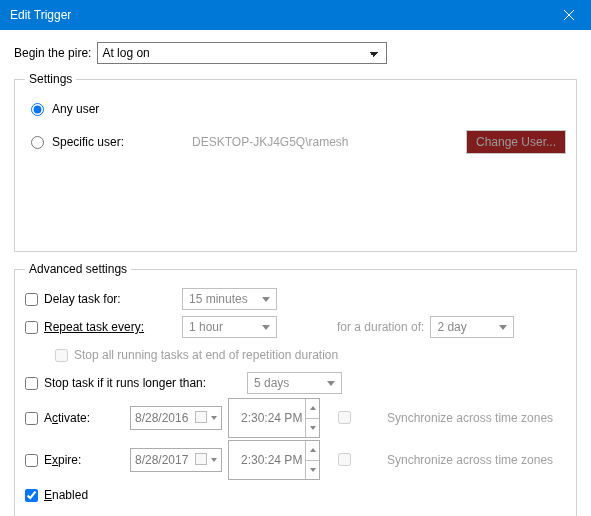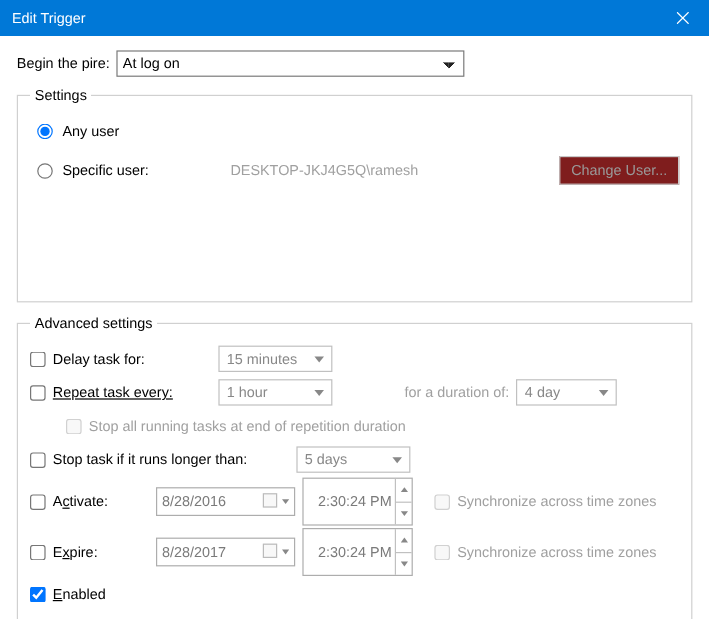--- a/index.html
+++ b/index.html
@@ -26,32 +26,32 @@
 .adv-row input[type="checkbox"] { width: 13px; height: 13px; margin-right: 6px; flex-shrink: 0; }
 .adv-row .cblabel { margin-right: 8px; }
 .adv-row .cblabel.disabled { color: #a0a0a0; }
 .adv-row .u { text-decoration: underline; }
 .combo { display: inline-flex; align-items: center; border: 1px solid #c0c0c0; height: 22px; background: #fff; color: #888; padding: 0 18px 0 6px; position: relative; font-size: 12px; }
 .combo::after { content: ""; position: absolute; right: 6px; top: 8px; width: 0; height: 0; border-left: 4px solid transparent; border-right: 4px solid transparent; border-top: 5px solid #888; }
 .combo.w95 { width: 95px; }
 .combo.w84 { width: 84px; }
 .durlabel { color: #a0a0a0; margin: 0 6px 0 60px; }
 .indent { margin-left: 30px; }
-.datebox { display: inline-flex; align-items: center; border: 1px solid #adadad; height: 24px; background: #fff; font-size: 12px; padding: 0 4px; width: 116px; margin-right: 6px; position: relative; }
+.datebox { display: inline-flex; align-items: center; border: 1px solid #adadad; height: 24px; background: #fff; font-size: 12px; padding: 0 4px; width: 92px; margin-right: 6px; position: relative; }
 .datebox.disabled { color: #7a7a7a; }
 .datebox .calicon { position: absolute; right: 14px; top: 4px; width: 12px; height: 12px; border: 1px solid #bbb; background: #f8f8f8; }
 .datebox::after { content: ""; position: absolute; right: 4px; top: 9px; width: 0; height: 0; border-left: 3px solid transparent; border-right: 3px solid transparent; border-top: 4px solid #888; }
 .timebox { display: inline-flex; align-items: center; border: 1px solid #adadad; height: 40px; background: #fff; font-size: 12px; padding: 0 14px 0 12px; width: 92px; margin-right: 18px; position: relative; color: #333; }
 .timebox.disabled { color: #7a7a7a; }
 .spinner { position: absolute; right: 0; top: 0; bottom: 0; width: 14px; display: flex; flex-direction: column; border-left: 1px solid #c0c0c0; }
 .spinner div { flex: 1; display: flex; align-items: center; justify-content: center; }
 .spinner div:first-child { border-bottom: 1px solid #c0c0c0; }
 .arrow-up { width: 0; height: 0; border-left: 3px solid transparent; border-right: 3px solid transparent; border-bottom: 4px solid #888; }
 .arrow-down { width: 0; height: 0; border-left: 3px solid transparent; border-right: 3px solid transparent; border-top: 4px solid #888; }
-.sync { display: flex; align-items: flex-end; color: #a0a0a0; }
+.sync { display: flex; align-items: flex-start; color: #a0a0a0; gap: 30px; }
 .sync input { margin-right: 6px; }
 .labelcol { width: 78px; display: inline-block; }
 .footer { display: flex; justify-content: flex-end; padding: 6px 14px 0 0; gap: 8px; }
 .footer button { width: 74px; height: 24px; background: #e1e1e1; border: 1px solid #adadad; font-size: 12px; }
 .footer button.ok { border: 2px solid #0078d7; background: #e1e1e1; }
 </style>
 </head>
 <body>
 
 <div class="titlebar">
@@ -94,21 +94,21 @@
       <input type="checkbox" style="">
       <span class="cblabel" style="width:130px;">Delay task for:</span>
       <span class="combo w95">15 minutes</span>
     </div>
 
     <div class="adv-row">
       <input type="checkbox" style="">
       <span class="cblabel" style="width:130px;text-decoration:underline;">Repeat task every:</span>
       <span class="combo w95">1 hour</span>
       <span class="durlabel">for a duration of:</span>
-      <span class="combo w84">4 day</span>
+      <span class="combo w84">2 day</span>
     </div>
 
     <div class="adv-row indent">
       <input type="checkbox" disabled="" style="">
       <span class="cblabel disabled">Stop all running tasks at end of repetition duration</span>
     </div>
 
     <div class="adv-row">
       <input type="checkbox" style="">
       <span class="cblabel" style="width:195px;">Stop task if it runs longer than:</span>

